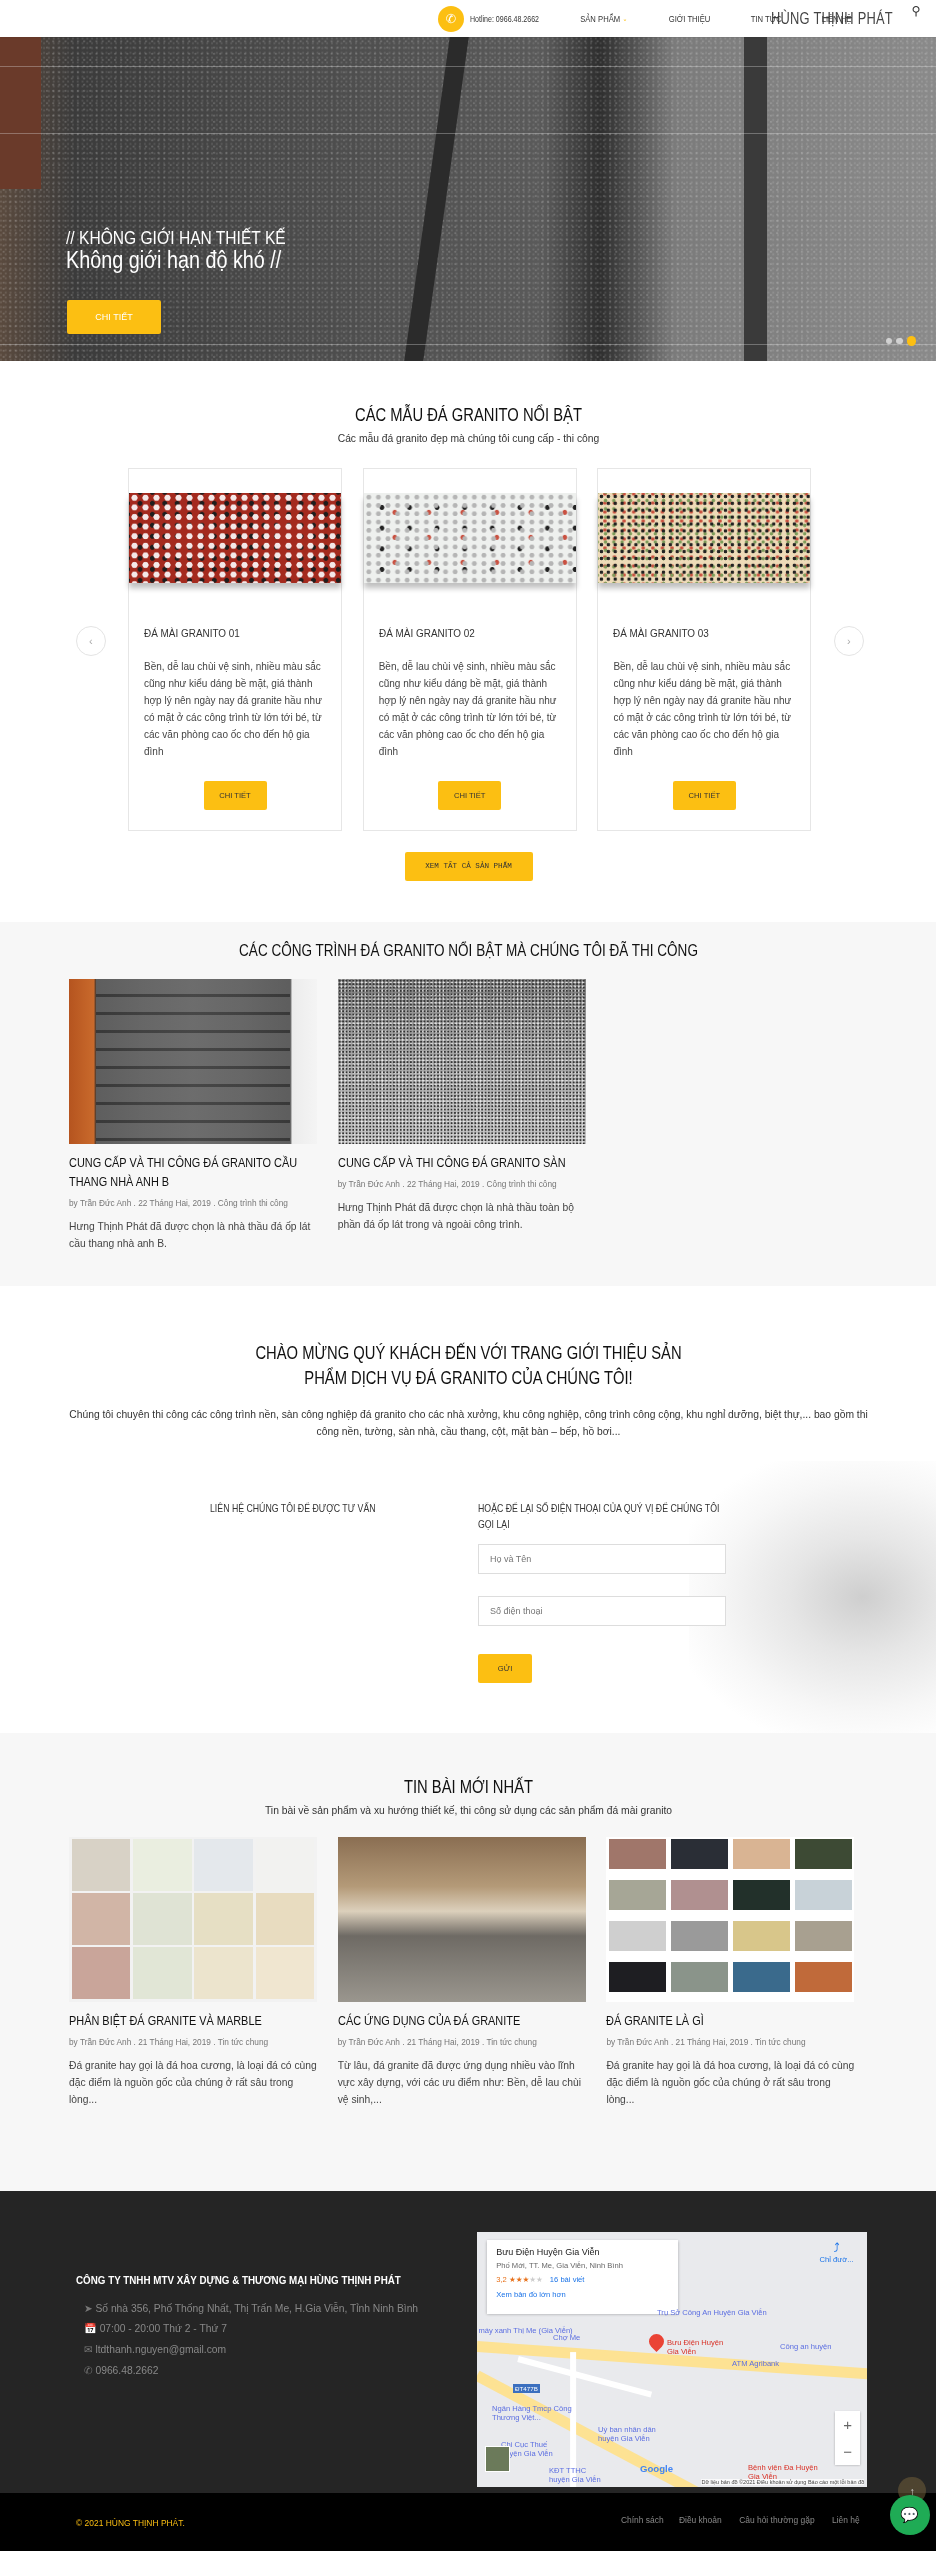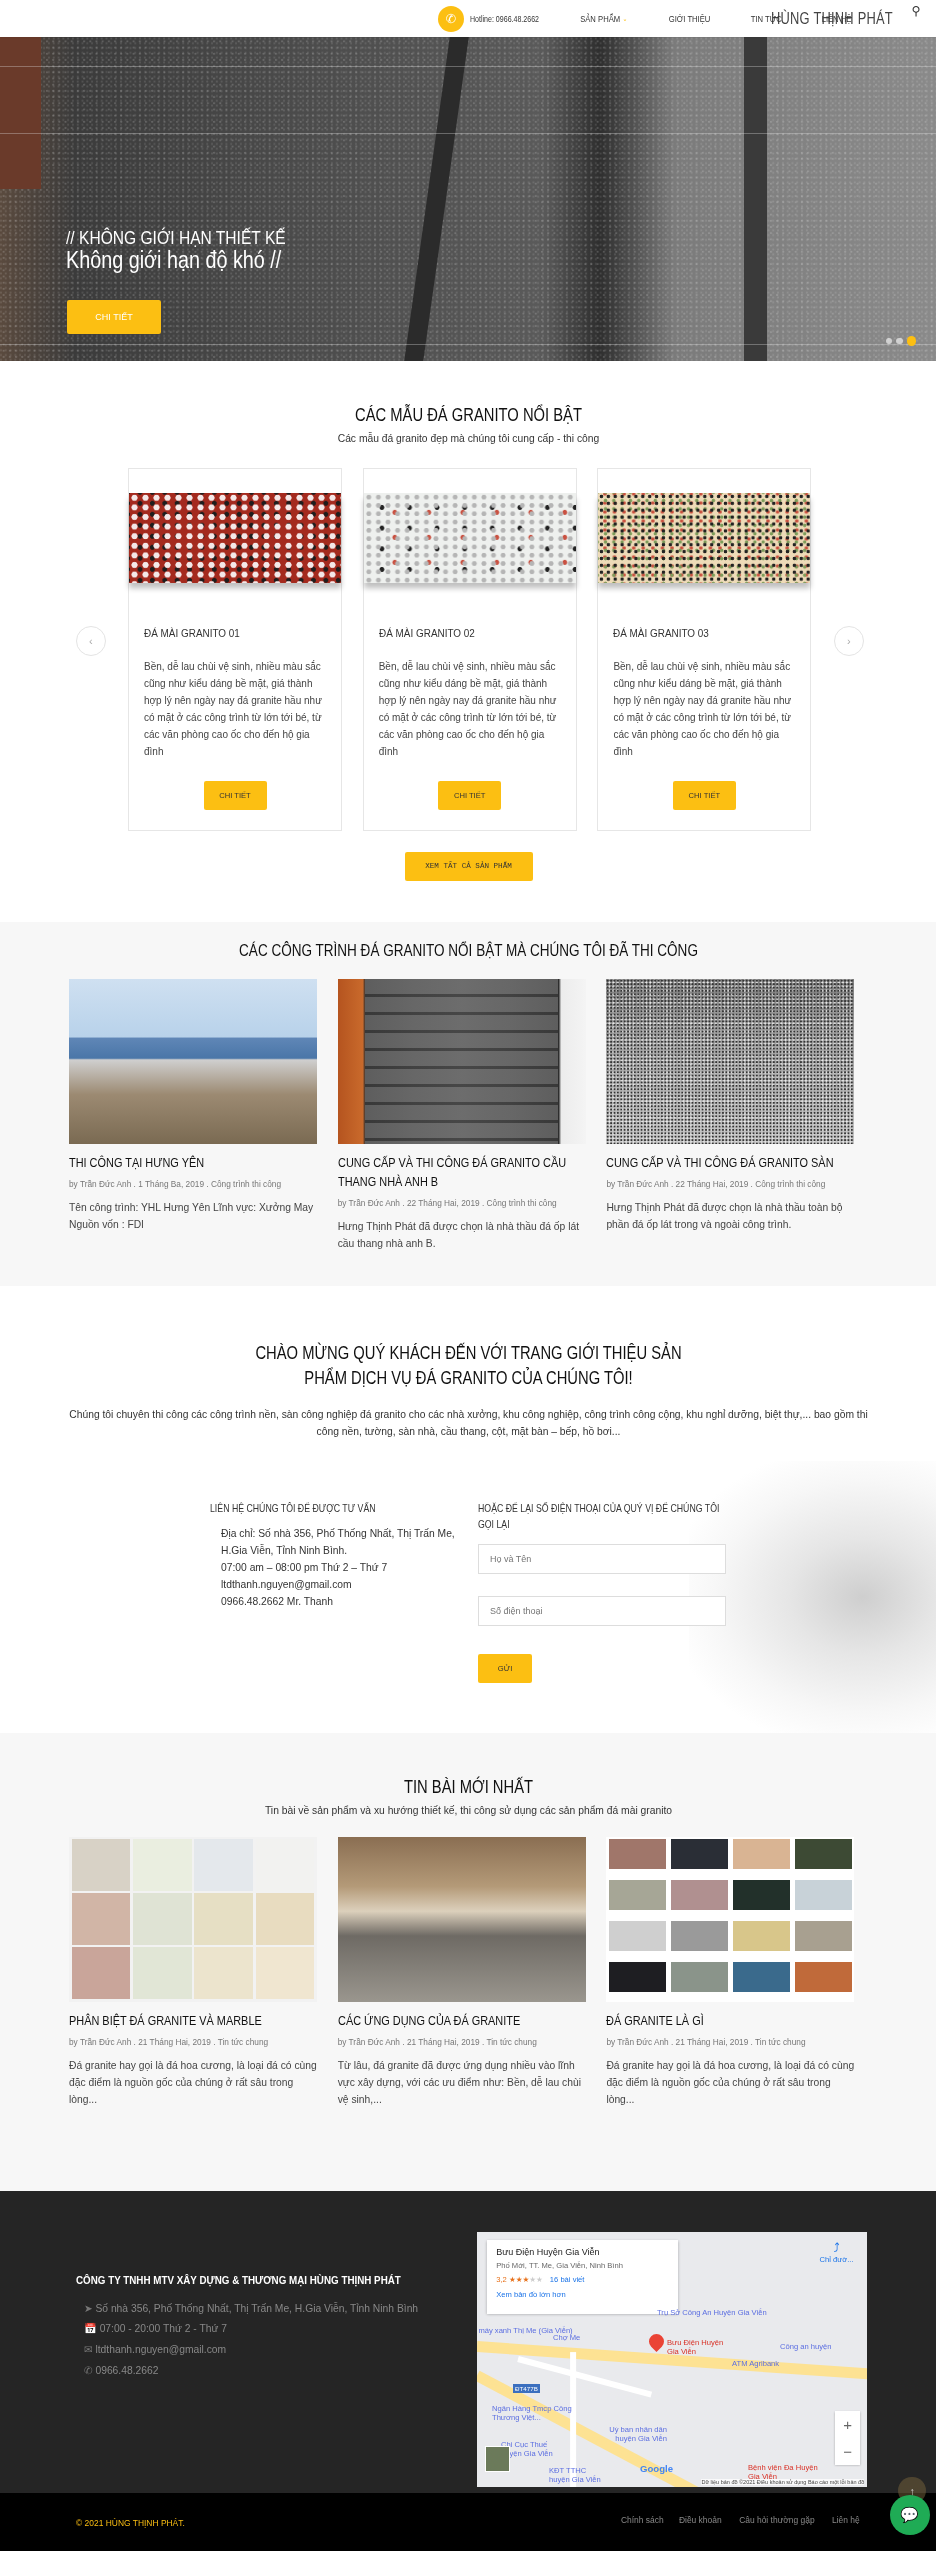--- a/index.html
+++ b/index.html
@@ -209,26 +209,20 @@
     </div>
     <div class="car-arrow right">›</div>
   </div>
   <div class="view-all">XEM TẤT CẢ SẢN PHẨM</div>
 </section>
 
 <section class="projects">
   <div class="sec-title cond" style="font-size:16.5px;">CÁC CÔNG TRÌNH ĐÁ GRANITO NỔI BẬT MÀ CHÚNG TÔI ĐÃ THI CÔNG</div>
   <div class="grid3" style="margin-top:19px;">
     <div class="post">
-      <div class="post-img img-factory"></div>
-      <div class="post-title cond">THI CÔNG TẠI HƯNG YÊN</div>
-      <div class="post-meta"><span>by Trần Đức Anh</span> . <span>1 Tháng Ba, 2019</span> . <span class="cat">Công trình thi công</span></div>
-      <div class="post-excerpt">Tên công trình: YHL Hưng Yên Lĩnh vực: Xưởng May Nguồn vốn : FDI</div>
-    </div>
-    <div class="post">
       <div class="post-img img-stairs">
           <div class="steps"></div>
         </div>
       <div class="post-title cond">CUNG CẤP VÀ THI CÔNG ĐÁ GRANITO CẦU THANG NHÀ ANH B</div>
       <div class="post-meta"><span>by Trần Đức Anh</span> . <span>22 Tháng Hai, 2019</span> . <span class="cat">Công trình thi công</span></div>
       <div class="post-excerpt">Hưng Thịnh Phát đã được chọn là nhà thầu đá ốp lát cầu thang nhà anh B.</div>
     </div>
     <div class="post">
       <div class="post-img img-floor"></div>
       <div class="post-title cond">CUNG CẤP VÀ THI CÔNG ĐÁ GRANITO SÀN</div>
@@ -239,26 +233,20 @@
 </section>
 
 <section class="welcome">
   <h2 class="cond">CHÀO MỪNG QUÝ KHÁCH ĐẾN VỚI TRANG GIỚI THIỆU SẢN PHẨM DỊCH VỤ ĐÁ GRANITO CỦA CHÚNG TÔI!</h2>
   <p>Chúng tôi chuyên thi công các công trình nền, sàn công nghiệp đá granito cho các nhà xưởng, khu công nghiệp, công trình công cộng, khu nghỉ dưỡng, biệt thự,... bao gồm thi công nền, tường, sàn nhà, cầu thang, cột, mặt bàn – bếp, hồ bơi...</p>
 </section>
 <section class="contact-wrap">
   <div class="marble"></div>
   <div class="contact-left">
     <div class="c-head cond">LIÊN HỆ CHÚNG TÔI ĐỂ ĐƯỢC TƯ VẤN</div>
-    <div class="c-lines">
-      <div>Địa chỉ: Số nhà 356, Phố Thống Nhất, Thị Trấn Me, H.Gia Viễn, Tỉnh Ninh Bình.</div>
-      <div>07:00 am – 08:00 pm Thứ 2 – Thứ 7</div>
-      <div>ltdthanh.nguyen@gmail.com</div>
-      <div>0966.48.2662 Mr. Thanh</div>
-    </div>
   </div>
   <div class="contact-right">
     <div class="c-head cond">HOẶC ĐỂ LẠI SỐ ĐIỆN THOẠI CỦA QUÝ VỊ ĐỂ CHÚNG TÔI GỌI LẠI</div>
     <input class="input" type="text" placeholder="Họ và Tên" style="">
     <input class="input" type="text" placeholder="Số điện thoại" style="">
     <div class="send-btn">GỬI</div>
   </div>
 </section>
 
 <section class="news">
@@ -340,21 +328,21 @@
           <div class="ic">⤴</div>
           <div>Chỉ đườ...</div>
         </div>
       <div class="map-label" style="left:180px;top:76px;">Trụ Sở Công An Huyện Gia Viễn</div>
       <div class="map-label" style="left:1.4px;top:94px;">máy xanh Thị Me (Gia Viễn)</div>
       <div class="map-label" style="left:76px;top:101px;">Chợ Me</div>
       <div class="map-label" style="left:303px;top:110px;">Công an huyện</div>
       <div class="map-label" style="left:255px;top:127px;">ATM Agribank</div>
       <div class="map-label" style="left:36px;top:152px;background:#3b6fbf;color:#fff;padding:0 2.1px;font-size:6.2px;">ĐT477B</div>
       <div class="map-label" style="left:15px;top:172px;width:90px;">Ngân Hàng Tmcp Công Thương Việt...</div>
-      <div class="map-label" style="left:121px;top:193px;width:69px;text-align:right;">Uỷ ban nhân dân huyện Gia Viễn</div>
+      <div class="map-label" style="left:121px;top:193px;width:69px;">Uỷ ban nhân dân huyện Gia Viễn</div>
       <div class="map-label" style="left:24px;top:208px;width:55px;">Chi Cục Thuế huyện Gia Viễn</div>
       <div class="map-label" style="left:36px;top:234px;width:55px;margin-left:36px;">KĐT TTHC huyện Gia Viễn</div>
       <div class="map-label red" style="left:271px;top:231px;width:76px;">Bệnh viện Đa Huyện Gia Viễn</div>
       <div class="map-pin"></div>
       <div class="map-label red" style="left:190px;top:106px;width:69px;">Bưu Điện Huyện Gia Viễn</div>
       <div class="zoom-ctrl">
         <div>+</div>
         <div>−</div>
       </div>
       <div class="map-thumb"></div>

